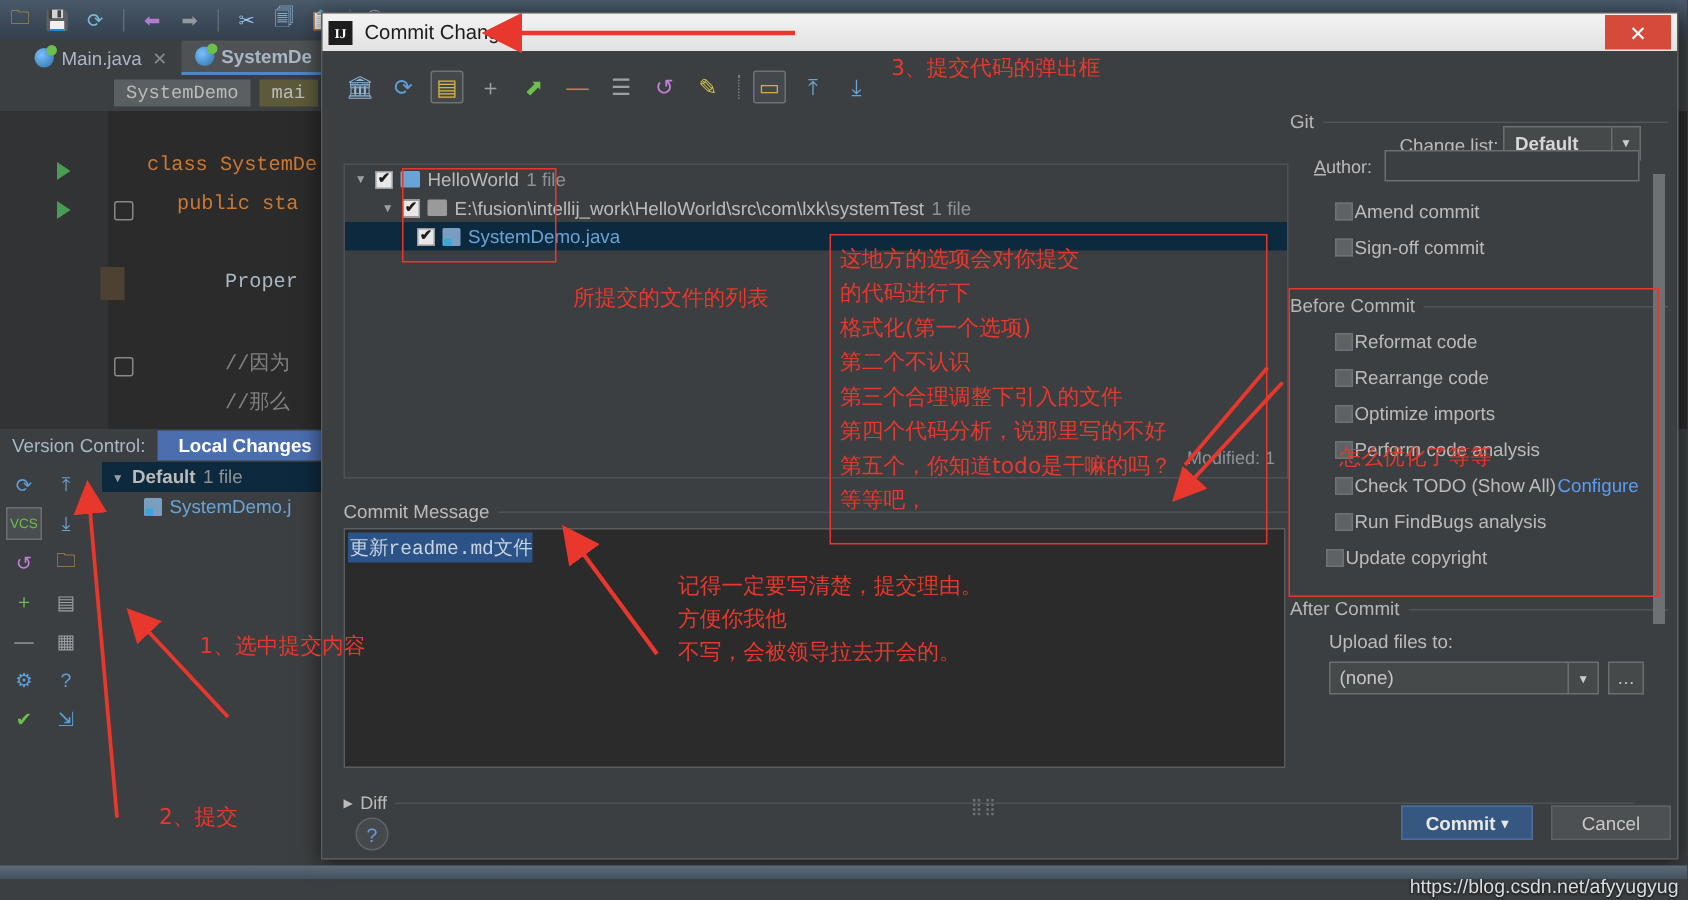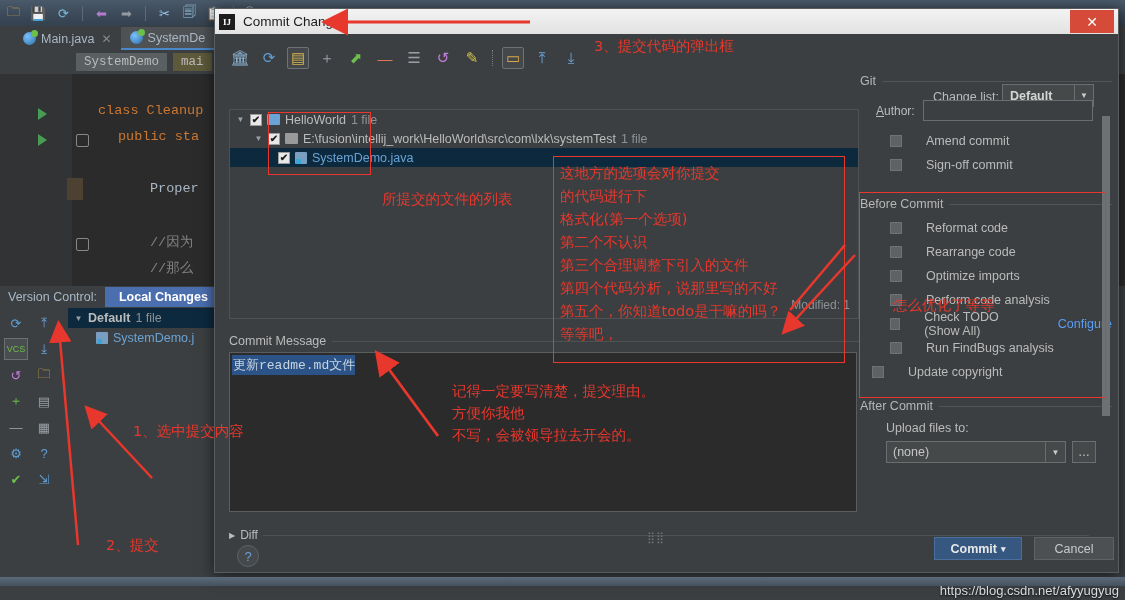--- a/index.html
+++ b/index.html
@@ -21,21 +21,21 @@
   }
   .tb-ico { width:19px; height:19px; display:flex; align-items:center;
             justify-content:center; font-size:13px; opacity:.92; }
   .tb-sep { width:1px; height:15px; background:#5d6a78; margin:0 3px; }
 
   
   .ide-tabs { position:absolute; left:0; top:26px; width:1125px; height:24px;
               background:#3c3f41; display:flex; align-items:flex-end; }
   .ide-tab { height:23px; display:flex; align-items:center; gap:5px;
              padding:0 9px; font-size:12.5px; color:#a9b7c6; }
-  .ide-tab.active { background:#4e5254; border-bottom:2px solid #4a88c7; color:#a9b7c6;}
+  .ide-tab.active { background:#4e5254; border-bottom:2px solid #4a88c7; color:#a9b7c6;font-weight:bold;}
   .tabico { width:13px; height:13px; border-radius:50%;
             background:radial-gradient(circle at 35% 35%,#7ac0ff,#2b6ca3);
             position:relative; }
   .tabico:after{content:"";position:absolute;right:-2px;top:-2px;width:7px;height:7px;
             border-radius:50%;background:#6bbf4a;}
   .tab-x { color:#888; font-size:12px; margin-left:2px; }
 
   
   .ide-crumbs{position:absolute;left:0;top:50px;width:1125px;height:24px;
               background:#3c3f41;display:flex;align-items:center;gap:6px;padding-left:76px;}
@@ -128,21 +128,21 @@
               border:1px solid #4a6f9e;color:#e8e8e8;font-size:12.5px;font-weight:bold;
               display:flex;align-items:center;justify-content:center;gap:4px;}
   .btn-cancel{position:absolute;left:1033px;top:537px;width:80px;height:23px;background:#4c5052;
               border:1px solid #5e6264;color:#c8c8c8;font-size:12.5px;
               display:flex;align-items:center;justify-content:center;}
 
   
   .rp{position:absolute;left:645px;top:40px;width:252px;height:450px;}
   .grp-title{display:flex;align-items:center;gap:6px;color:#b6b6b6;font-size:12.5px;}
   .grp-title .ln{flex:1;height:1px;background:#515557;}
-  .f-row{display:flex;align-items:center;gap:24px;height:22px;font-size:12.5px;color:#bbb;}
+  .f-row{display:flex;align-items:center;gap:1px;height:22px;font-size:12.5px;color:#bbb;}
   .cbox{width:12px;height:12px;background:#5e6265;border:1px solid #6e7274;}
   .author-in{width:170px;height:21px;background:#3c3f41;border:1px solid #6a6e70;}
   .u{text-decoration:underline;}
   .sel-combo{width:180px;height:22px;background:#45494a;border:1px solid #6a6e70;
              display:flex;align-items:center;}
   .sel-combo .v{flex:1;padding-left:6px;color:#c6c6c6;font-size:12.5px;}
   .sel-combo .a{width:20px;height:20px;border-left:1px solid #6a6e70;display:flex;
                 align-items:center;justify-content:center;font-size:8px;color:#ccc;}
   .ellip{width:24px;height:22px;background:#45494a;border:1px solid #6a6e70;color:#c6c6c6;
          display:flex;align-items:center;justify-content:center;font-size:12px;margin-left:6px;}
@@ -209,21 +209,21 @@
     <span class="lineno" style="top:108px">18</span>
     <span class="lineno" style="top:134px">19</span>
     <span class="lineno" style="top:160px">20</span>
     <span class="lineno" style="top:186px">21</span>
 
     <span class="runarrow" style="top:34px"></span>
     <span class="runarrow" style="top:60px"></span>
     <span class="foldmk" style="top:60px"></span>
     <span class="foldmk" style="top:164px"></span>
 
-    <span class="codetxt" style="left:98px;top:29px;color:#cc7832">class Cleanup</span>
+    <span class="codetxt" style="left:98px;top:29px;color:#cc7832">class SystemDe</span>
     <span class="codetxt" style="left:118px;top:55px;color:#cc7832">public sta</span>
     <span class="codetxt" style="left:150px;top:107px;color:#a9b7c6">Proper</span>
     <span class="codetxt" style="left:150px;top:159px;color:#808080">//因为</span>
     <span class="codetxt" style="left:150px;top:185px;color:#808080">//那么</span>
     <span style="position:absolute;left:67px;top:104px;width:16px;height:22px;background:#4d4232"></span>
   </div>
 
   <div class="vc-head">
     <span class="vc-label">Version Control:</span>
     <span class="vc-tab sel">Local Changes</span>
@@ -372,21 +372,21 @@
       </div>
       <div class="f-row" style="margin:2px 0 0 30px">
         <span class="cbox"></span>
         <span>Check TODO (Show All)</span>
         <span class="cfg-link">Configure</span>
       </div>
       <div class="f-row" style="margin:2px 0 0 30px">
         <span class="cbox"></span>
         <span>Run FindBugs analysis</span>
       </div>
-      <div class="f-row" style="margin:2px 0 0 12px">
+      <div class="f-row" style="margin:2px 0 0 24px">
         <span class="cbox"></span>
         <span>Update copyright</span>
       </div>
 
       <div class="grp-title" style="margin-top:16px">
         <span>After Commit</span>
         <span class="ln"></span>
       </div>
       <div style="margin:8px 0 0 26px;color:#bbb;font-size:12.5px">Upload files to:</div>
       <div style="display:flex;align-items:flex-end;margin:6px 0 0 26px">

